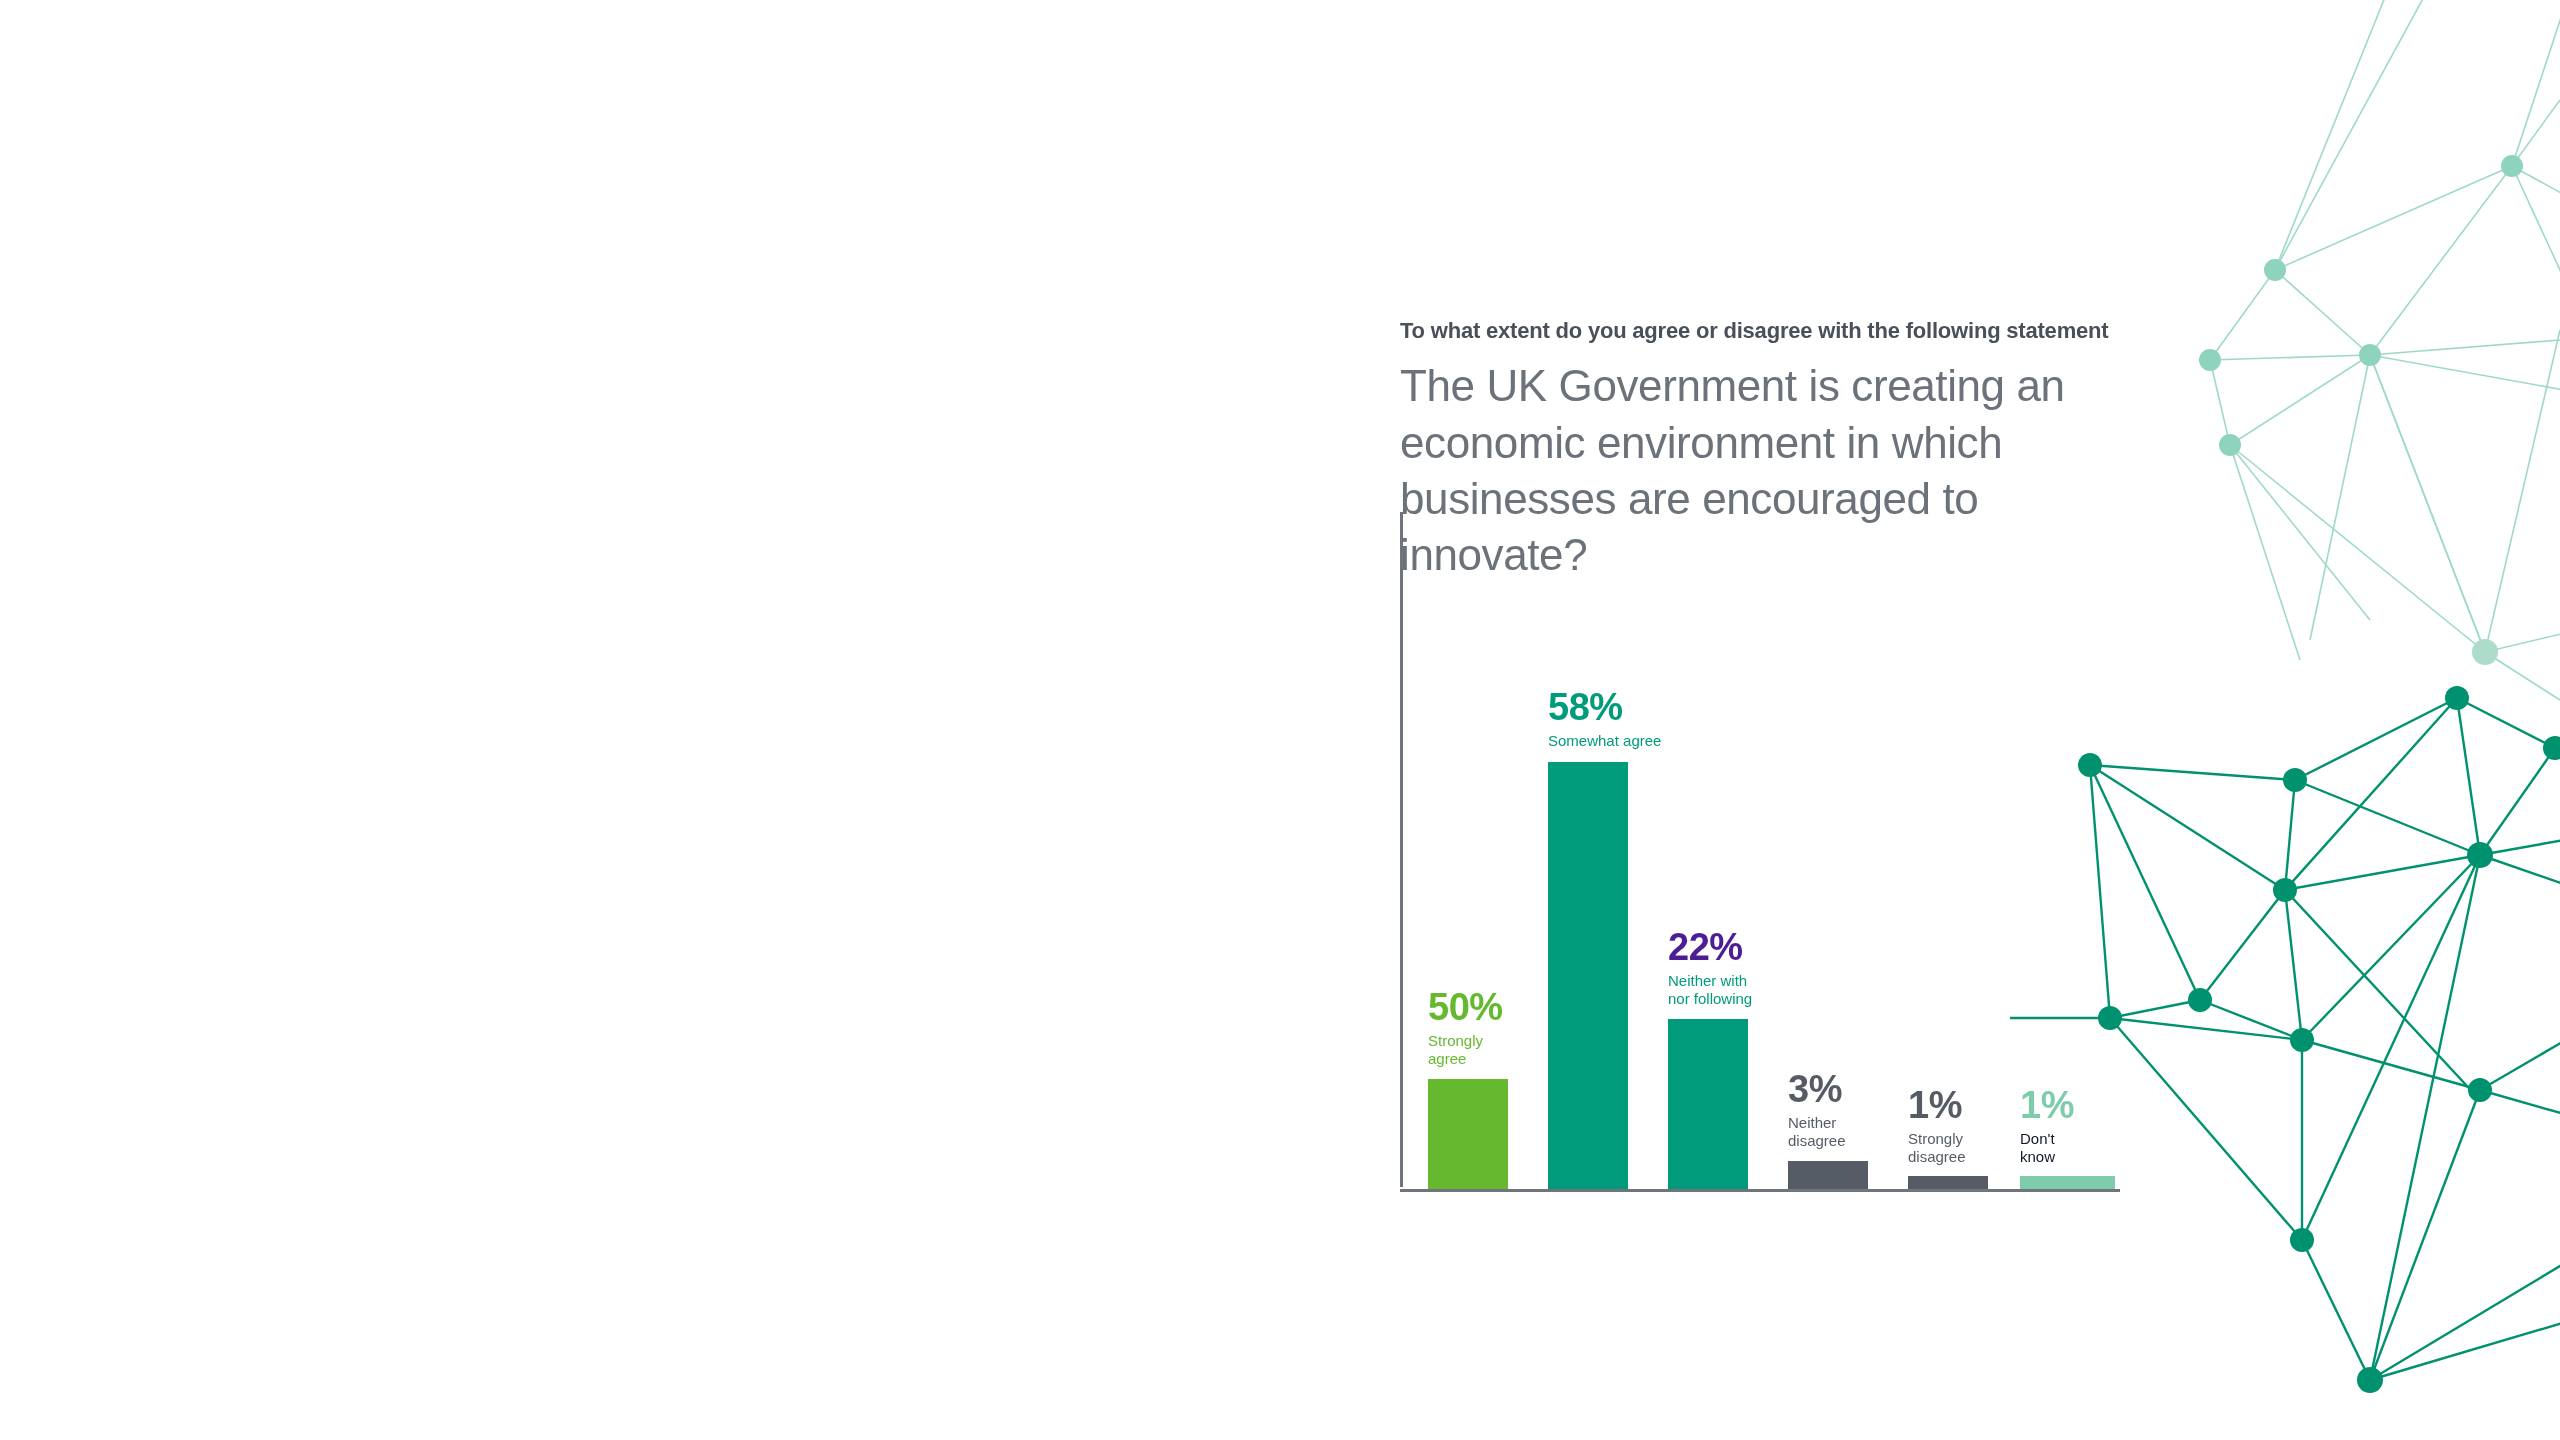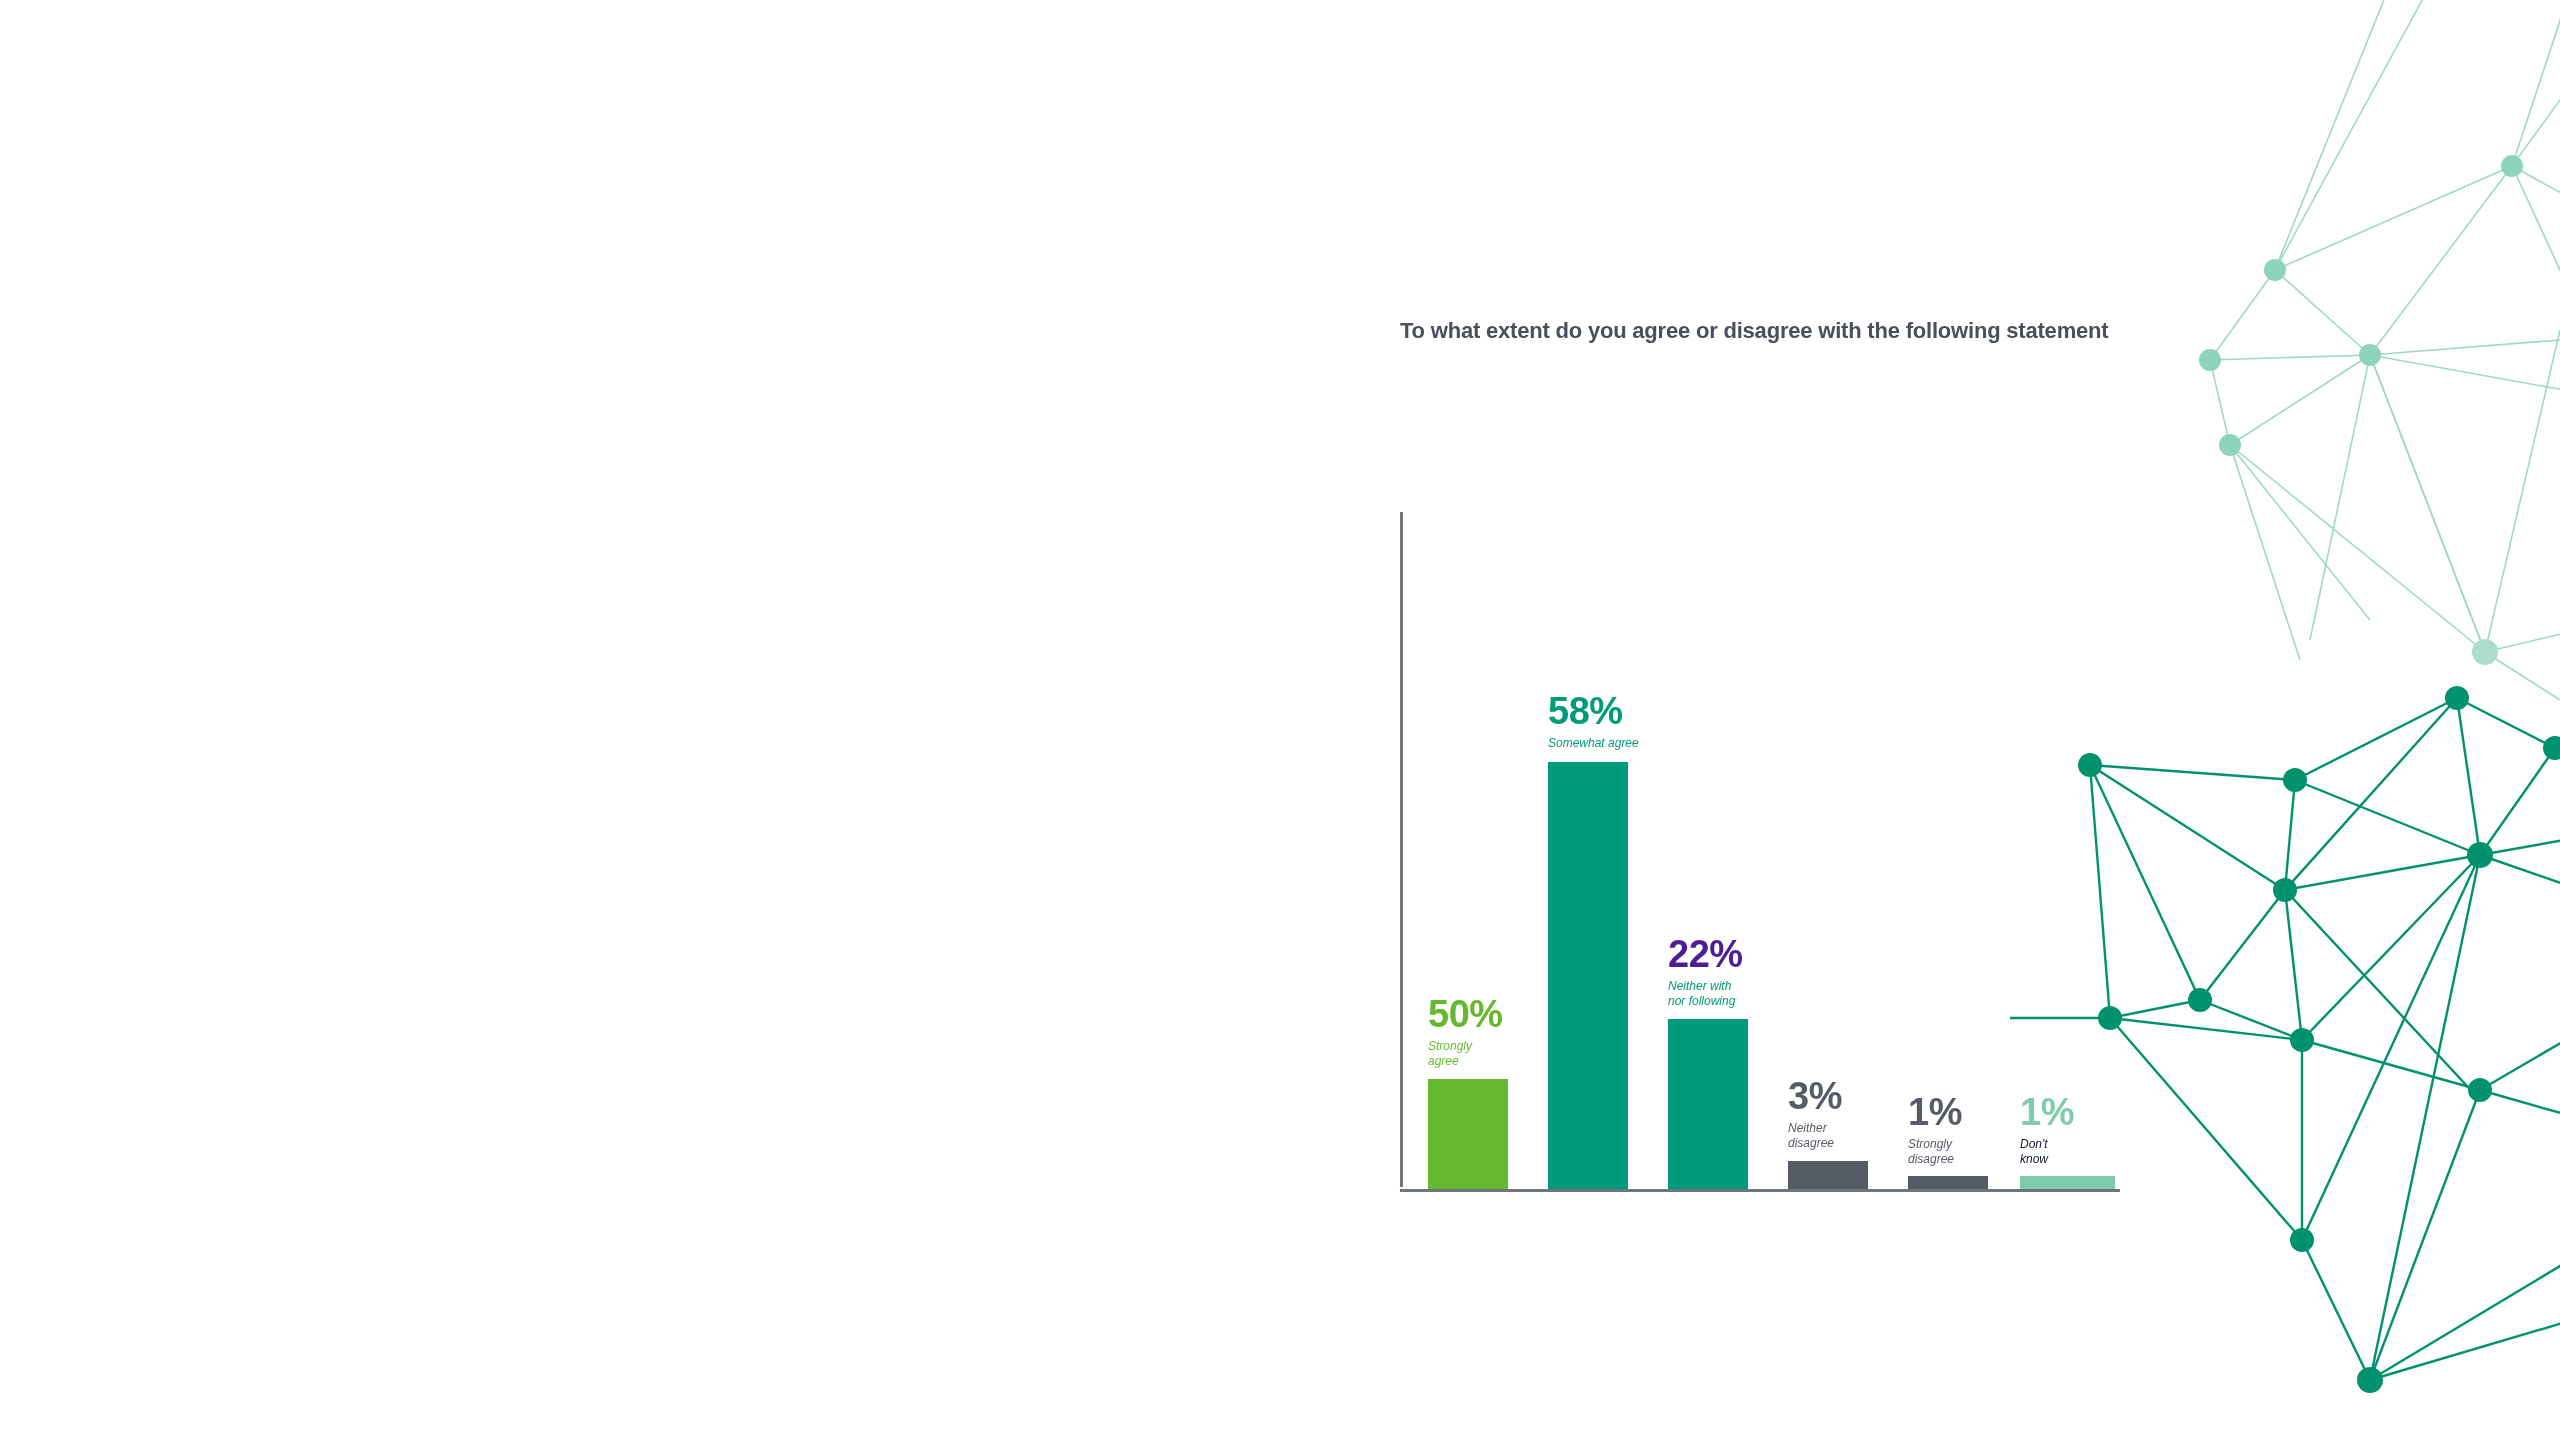--- a/index.html
+++ b/index.html
@@ -105,24 +105,23 @@
     font-weight: bold;
     font-size: 38px;
     letter-spacing: -0.5px;
     line-height: 1;
     margin: 0 0 6px 0;
     white-space: nowrap;
   }
   .bar-cat {
     font-family: "Liberation Sans", sans-serif;
     font-weight: 400;
-    font-size: 12px;
+    font-size: 15px;
     line-height: 1.25;
     margin: 0;
-    font-style: italic;
   }
 </style>
 </head>
 <body>
 
 <div id="stage">
 
   <svg id="network" viewBox="0 0 2560 1440" width="2560" height="1440" xmlns="http://www.w3.org/2000/svg">
 
     <g stroke="#8ED3BE" stroke-width="1.6" fill="none" opacity="0.85">
@@ -216,20 +215,21 @@
       <circle cx="2302" cy="1040" r="12"></circle>
       <circle cx="2110" cy="1018" r="12"></circle>
       <circle cx="2302" cy="1240" r="12"></circle>
       <circle cx="2480" cy="1090" r="12"></circle>
       <circle cx="2370" cy="1380" r="13"></circle>
     </g>
   </svg>
 
   <div id="headings">
     <p class="eyebrow">To what extent do you agree or disagree with the following statement</p>
+    <h1 class="headline">The UK Government is creating an economic environment in which businesses are encouraged to innovate?</h1>
   </div>
 
   <div id="chart">
     <div id="y-axis"></div>
     <div id="x-axis"></div>
 
     <div class="bar-slot" style="left:28px;">
       <div class="bar-labels" style="bottom:120px;">
         <p class="bar-pct" style="color:#66B92E;">50%</p>
         <p class="bar-cat" style="color:#66B92E;">

